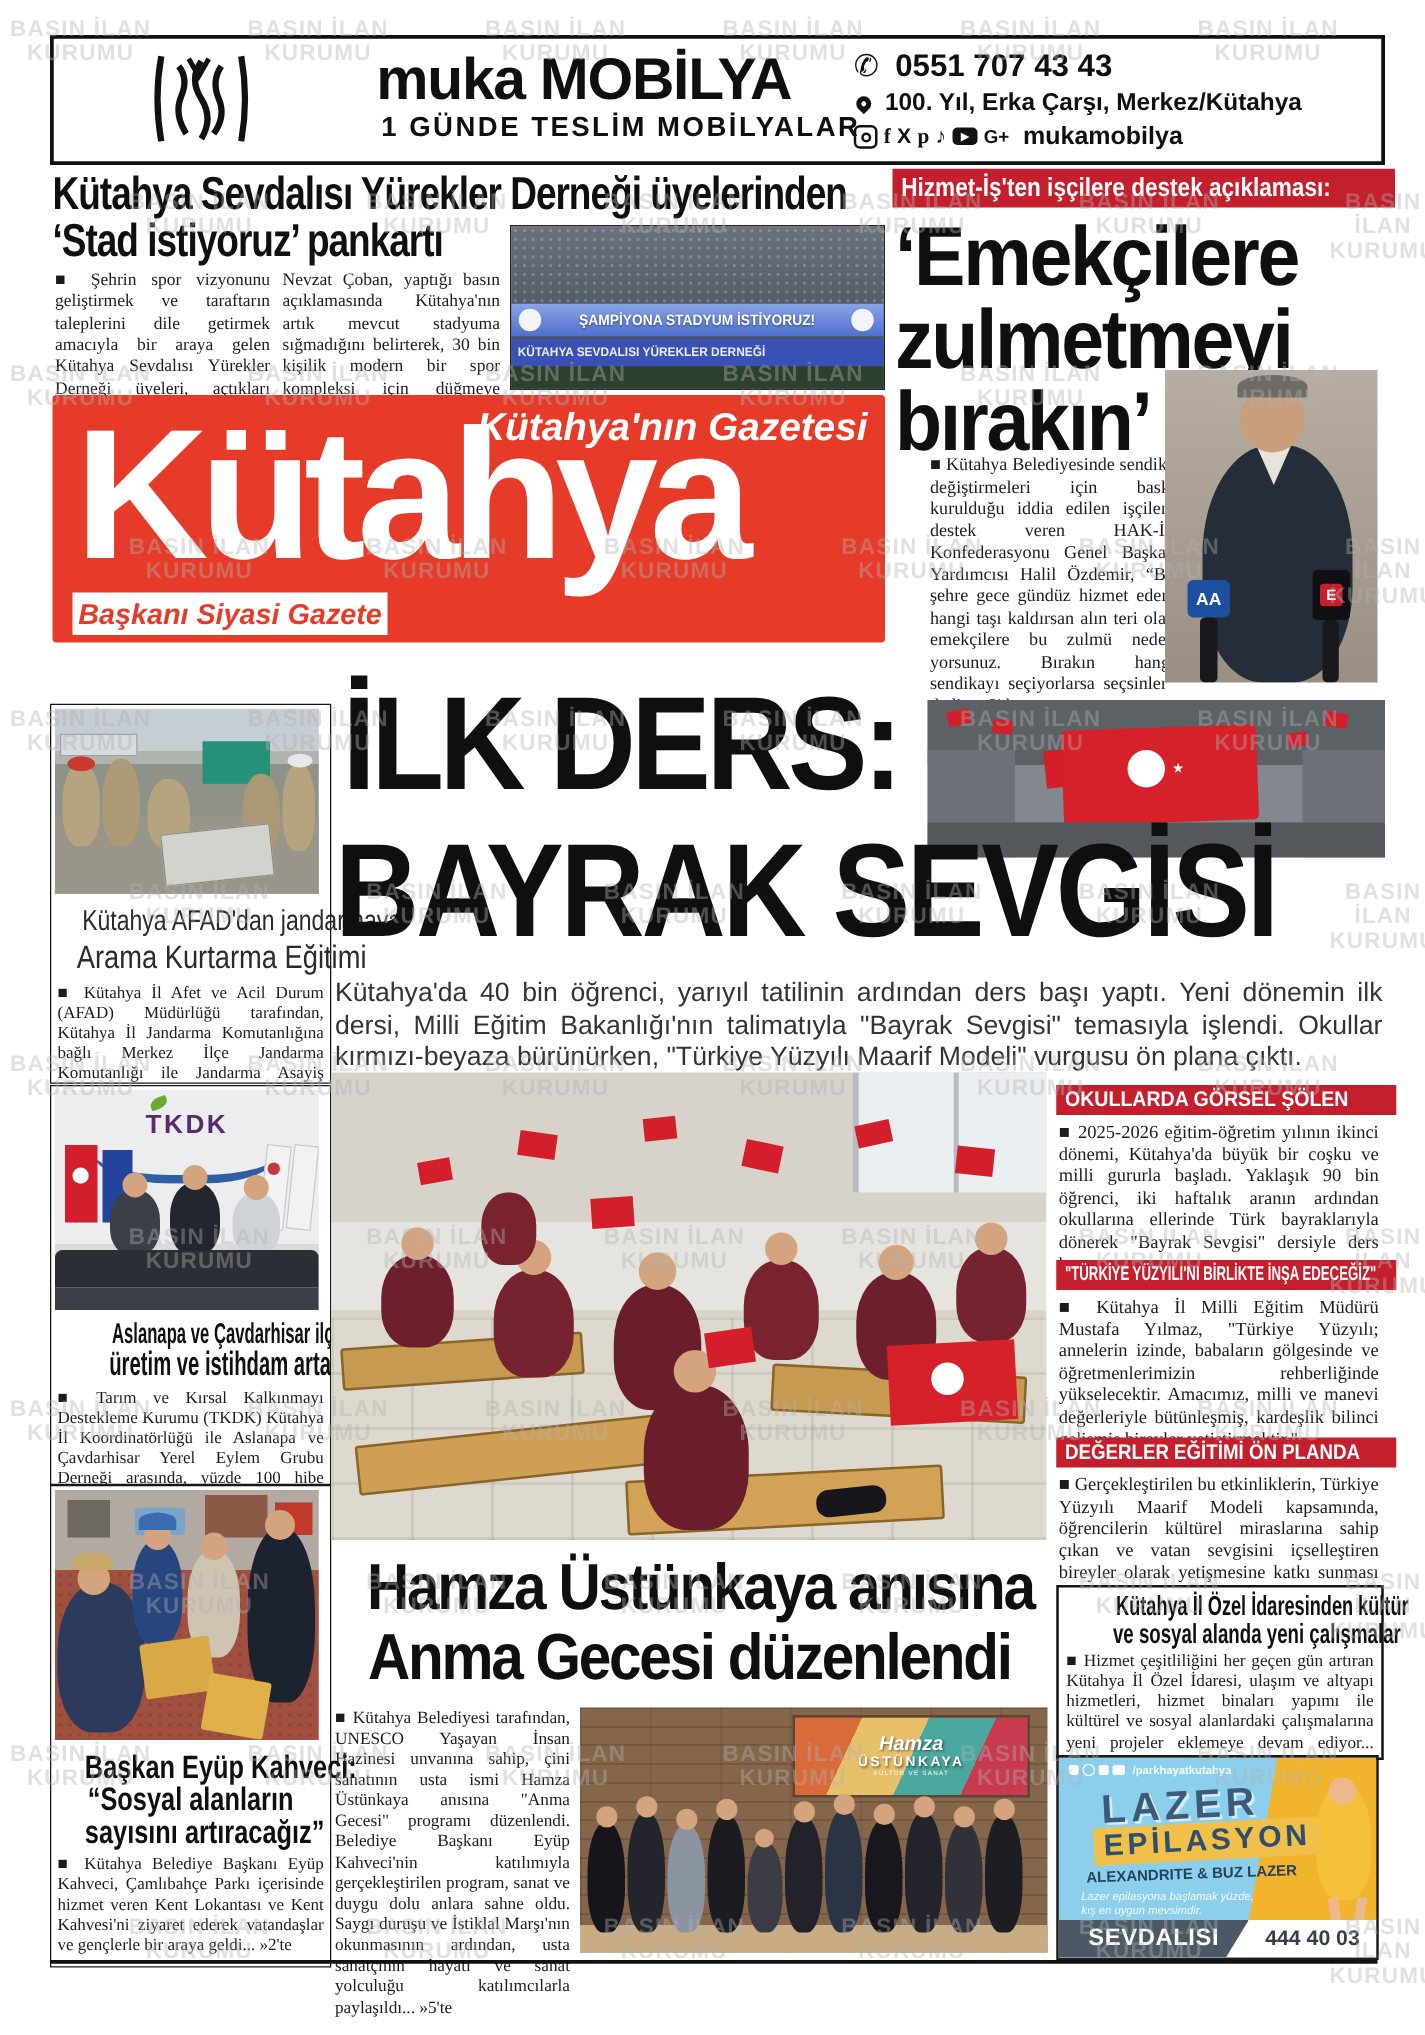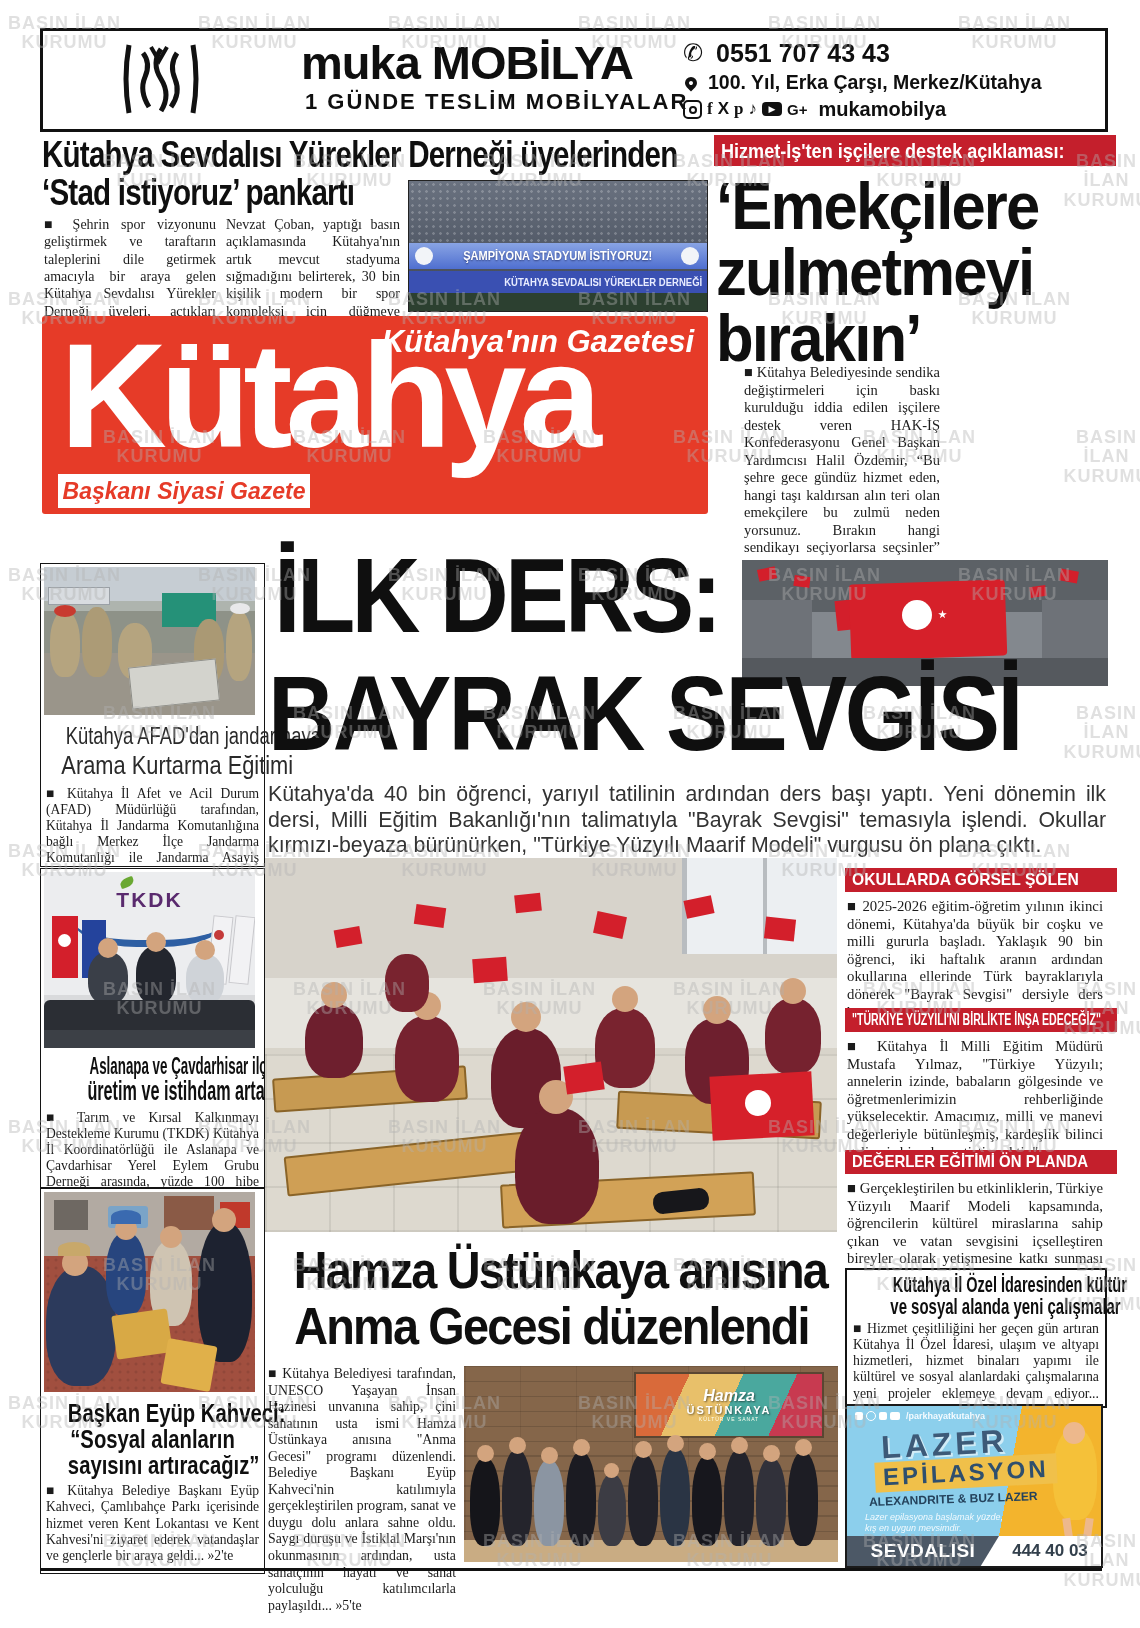--- a/index.html
+++ b/index.html
@@ -369,35 +369,49 @@
 
   <div class="abs hl nw scx" style="left:42px;top:136px;font-size:37px;letter-spacing:-1px;transform:scaleX(0.80);font-weight:900;">Kütahya Sevdalısı Yürekler Derneği üyelerinden</div>
   <div class="abs hl nw scx" style="left:42px;top:174px;font-size:37px;letter-spacing:-1px;transform:scaleX(0.80);font-weight:900;">‘Stad istiyoruz’ pankartı</div>
   <div class="abs bodytxt j" style="left:44px;top:216px;width:172px;font-size:14px;">■ Şehrin spor vizyonunu geliştirmek ve taraftarın taleplerini dile getirmek amacıyla bir araya gelen Kütahya Sevdalısı Yürekler Derneği üyeleri, açtıkları pankartla seslerini duyurdu. Dernek Başkanı</div>
   <div class="abs bodytxt j" style="left:226px;top:216px;width:174px;font-size:14px;">Nevzat Çoban, yaptığı basın açıklamasında Kütahya'nın artık mevcut stadyuma sığmadığını belirterek, 30 bin kişilik modern bir spor kompleksi için düğmeye basılması gerektiğini vurguladı... »8'de</div>
   <div class="ph" style="left:408px;top:180px;width:298px;height:130px;border:1px solid #222;background:linear-gradient(#6a7280,#3c4350);">
     <div class="abs speck" style="left:0;top:0;width:298px;height:70px;"></div>
     <div class="abs" style="left:0;top:62px;width:298px;height:26px;background:linear-gradient(#89a4e4,#4f6fd0);display:flex;align-items:center;justify-content:center;">
       <span class="nw scxc" style="color:#fff;font-weight:900;font-size:12px;transform:scaleX(.92);text-shadow:0 1px 2px rgba(0,0,40,.5);">ŞAMPİYONA STADYUM İSTİYORUZ!</span>
     </div>
-    <div class="abs" style="left:0;top:90px;width:298px;height:22px;background:#3a50b2;display:flex;align-items:center;justify-content:flex-end;">
+    <div class="abs" style="left:0;top:90px;width:298px;height:22px;background:#3a50b2;display:flex;align-items:center;justify-content:flex-start;">
       <span class="nw scxc" style="color:#e8ecff;font-weight:bold;font-size:10px;transform:scaleX(.95);">KÜTAHYA SEVDALISI YÜREKLER DERNEĞİ</span>
     </div>
     <div class="abs" style="left:0;top:112px;width:298px;height:18px;background:#2c4030;"></div>
     <div class="abs" style="left:6px;top:66px;width:18px;height:18px;border-radius:50%;background:#f2f4f8;"></div>
     <div class="abs" style="left:272px;top:66px;width:18px;height:18px;border-radius:50%;background:#f2f4f8;"></div>
   </div>
 
   <div class="abs redbanner" style="left:714px;top:135px;width:388px;height:31px;">
     <span class="nw scx" style="font-size:21px;transform:scaleX(.86);">Hizmet-İş'ten işçilere destek açıklaması:</span>
   </div>
   <div class="abs hl nw scx" style="left:716px;top:172px;font-size:67px;letter-spacing:-2px;transform:scaleX(.92);font-weight:900;">‘Emekçilere</div>
   <div class="abs hl nw scx" style="left:716px;top:238px;font-size:67px;letter-spacing:-2px;transform:scaleX(.92);font-weight:900;">zulmetmeyi</div>
   <div class="abs hl nw scx" style="left:716px;top:304px;font-size:67px;letter-spacing:-2px;transform:scaleX(.92);font-weight:900;">bırakın’</div>
   <div class="abs bodytxt j" style="left:744px;top:364px;width:196px;font-size:14.5px;line-height:1.21;">■ Kütahya Belediyesinde sendika değiştirmeleri için baskı kurulduğu iddia edilen işçilere destek veren HAK-İŞ Konfederasyonu Genel Başkan Yardımcısı Halil Özdemir,  “Bu şehre gece gündüz hizmet eden, hangi taşı kaldırsan alın teri olan emekçilere bu zulmü neden yorsunuz. Bırakın hangi sendikayı seçiyorlarsa seçsinler” dedi... »2'de</div>
+  <div class="ph" style="left:932px;top:296px;width:170px;height:250px;background:linear-gradient(#b7ada0,#998f83);">
+    <div class="blob" style="left:30px;top:60px;width:120px;height:190px;background:#252c3a;"></div>
+    <div class="abs" style="left:72px;top:58px;width:30px;height:34px;background:#e8e4da;clip-path:polygon(0 0,100% 0,50% 100%);"></div>
+    <div class="head" style="left:60px;top:10px;width:52px;height:56px;background:#c99e7c;"></div>
+    <div class="abs" style="left:58px;top:4px;width:56px;height:18px;border-radius:50% 50% 0 0;background:#6e6a66;"></div>
+    <div class="abs" style="left:18px;top:168px;width:34px;height:30px;background:#1d4fa0;border-radius:5px;color:#fff;font-weight:900;font-size:14px;display:flex;align-items:center;justify-content:center;">
+      <span>AA</span>
+      </div>
+    <div class="abs" style="left:28px;top:198px;width:14px;height:52px;background:#16181c;border-radius:4px;"></div>
+    <div class="abs" style="left:118px;top:160px;width:30px;height:40px;background:#101014;border-radius:4px;color:#fff;display:flex;align-items:center;justify-content:center;">
+      <span style="background:#c41f2c;width:18px;height:18px;border-radius:3px;display:flex;align-items:center;justify-content:center;font-weight:900;font-size:12px;">E</span>
+      </div>
+    <div class="abs" style="left:126px;top:200px;width:13px;height:50px;background:#16181c;border-radius:4px;"></div>
+  </div>
 
   <div class="abs" style="left:42px;top:316px;width:666px;height:198px;background:#e63b28;border-radius:3px;">
     <div class="abs nw" style="left:18px;top:6px;color:#fff;font-size:148px;font-weight:900;letter-spacing:-7px;line-height:1;">Kütahya</div>
     <div class="abs nw" style="right:14px;top:8px;color:#fff;font-size:31px;font-weight:bold;font-style:italic;">Kütahya'nın Gazetesi</div>
     <div class="abs" style="left:16px;top:158px;width:252px;height:34px;background:#fff;display:flex;align-items:center;justify-content:center;">
       <span class="nw" style="color:#e63b28;font-weight:900;font-style:italic;font-size:23px;">Başkanı Siyasi Gazete</span>
     </div>
   </div>
 
 

